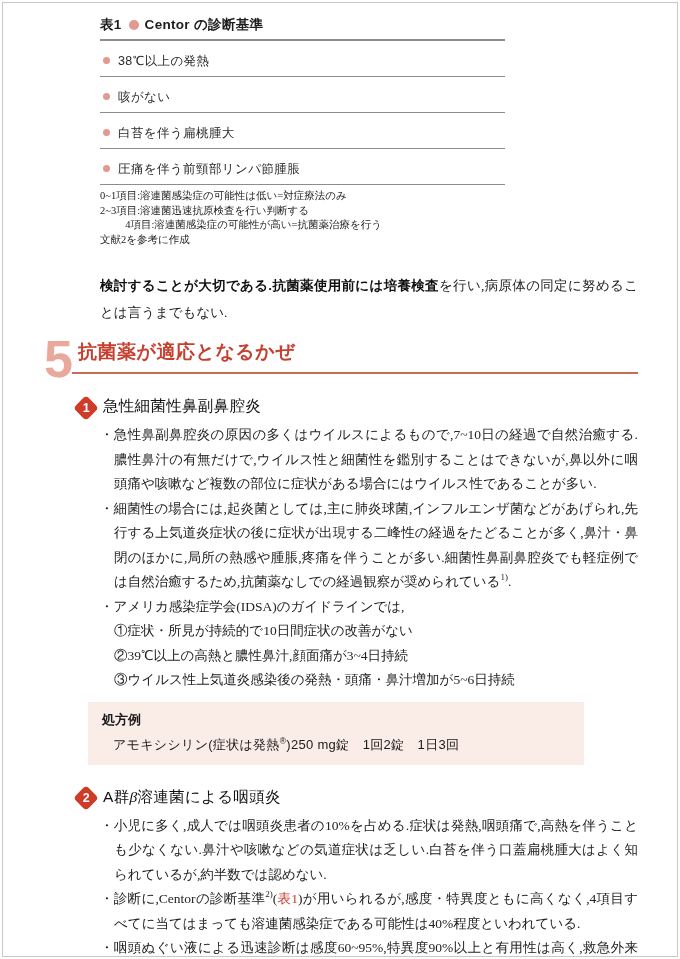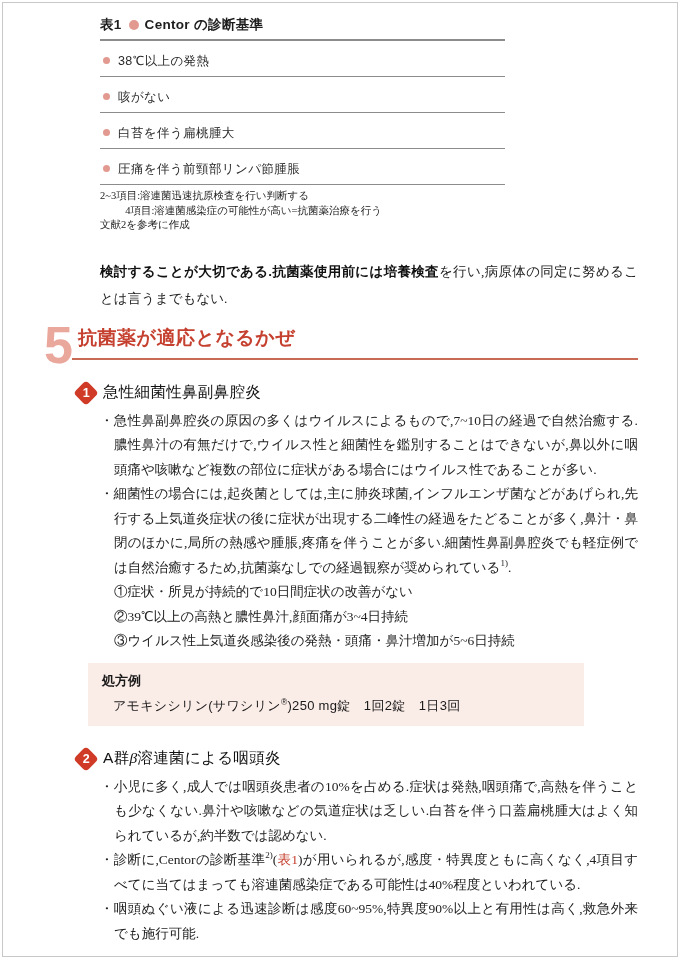--- a/index.html
+++ b/index.html
@@ -67,20 +67,21 @@
 
   <section class="table-block">
     <div class="table-title">
       <span>表1</span><span class="title-dot"></span><span>Centor の診断基準</span>
     </div>
     <div class="trow"><span class="row-dot"></span><span>38℃以上の発熱</span></div>
     <div class="trow"><span class="row-dot"></span><span>咳がない</span></div>
     <div class="trow"><span class="row-dot"></span><span>白苔を伴う扁桃腫大</span></div>
     <div class="trow"><span class="row-dot"></span><span>圧痛を伴う前頸部リンパ節腫脹</span></div>
     <div class="notes">
+      <div>0~1項目:溶連菌感染症の可能性は低い=対症療法のみ</div>
       <div>2~3項目:溶連菌迅速抗原検査を行い判断する</div>
       <div class="note-indent">4項目:溶連菌感染症の可能性が高い=抗菌薬治療を行う</div>
       <div>文献2を参考に作成</div>
     </div>
   </section>
 
   <p class="intro"><span class="em">検討することが大切である.</span><span class="em">抗菌薬使用前には培養検査</span><span>を行い,病原体の同定に努めることは言うまでもない.</span></p>
 
   <div class="sec5">
     <span class="sec5-num">5</span>
@@ -92,28 +93,29 @@
   <div class="subhead">
     <span class="diamond">
         <i>1</i>
       </span>
     <h3>急性細菌性鼻副鼻腔炎</h3>
   </div>
 
   <div class="bullets">
     <p class="bullet">・急性鼻副鼻腔炎の原因の多くはウイルスによるもので,7~10日の経過で自然治癒する.膿性鼻汁の有無だけで,ウイルス性と細菌性を鑑別することはできないが,鼻以外に咽頭痛や咳嗽など複数の部位に症状がある場合にはウイルス性であることが多い.</p>
     <p class="bullet"><span>・細菌性の場合には,起炎菌としては,主に肺炎球菌,インフルエンザ菌などがあげられ,先行する上気道炎症状の後に症状が出現する二峰性の経過をたどることが多く,鼻汁・鼻閉のほかに,局所の熱感や腫脹,疼痛を伴うことが多い.細菌性鼻副鼻腔炎でも軽症例では自然治癒するため,抗菌薬なしでの経過観察が奨められている</span><sup class="ref">1)</sup><span>.</span></p>
+    <p class="bullet">・アメリカ感染症学会(IDSA)のガイドラインでは,</p>
     <p class="circ-line">①症状・所見が持続的で10日間症状の改善がない</p>
     <p class="circ-line">②39℃以上の高熱と膿性鼻汁,顔面痛が3~4日持続</p>
     <p class="circ-line">③ウイルス性上気道炎感染後の発熱・頭痛・鼻汁増加が5~6日持続</p>
   </div>
 
   <div class="rx-box">
     <p class="rx-label">処方例</p>
-    <p class="rx-line"><span>アモキシシリン(サワシリン</span><sup class="reg">®</sup><span>)250 mg錠　1回2錠　1日3回</span></p>
+    <p class="rx-line"><span>アモキシシリン(症状は発熱</span><sup class="reg">®</sup><span>)250 mg錠　1回2錠　1日3回</span></p>
   </div>
 
   <div class="subhead">
     <span class="diamond">
         <i>2</i>
       </span>
     <h3><span>A群</span><span class="beta">β</span><span>溶連菌による咽頭炎</span></h3>
   </div>
 
   <div class="bullets">

